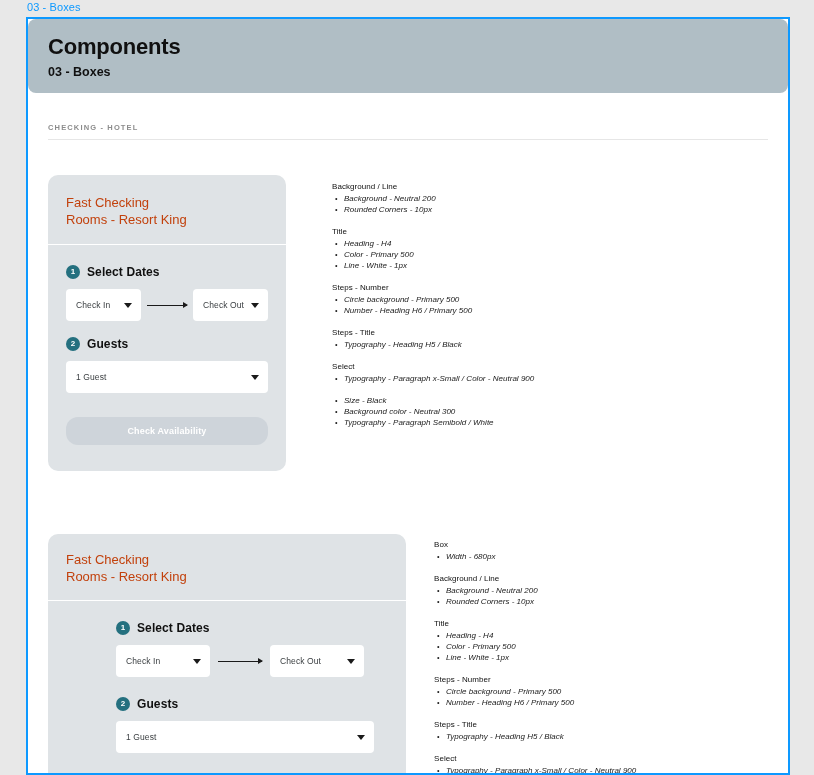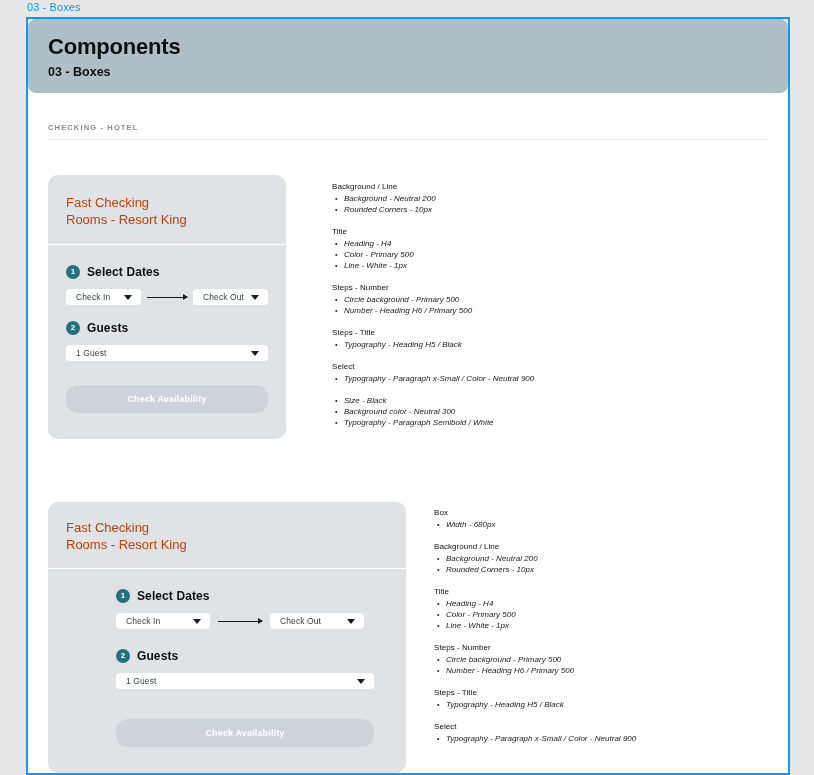--- a/index.html
+++ b/index.html
@@ -146,21 +146,21 @@
 
   
   .date-row {
     display: flex;
     align-items: center;
     gap: 0;
   }
   .select {
     background: #ffffff;
     border-radius: 4px;
-    height: 16px;
+    height: 32px;
     display: flex;
     align-items: center;
     justify-content: space-between;
     padding: 0 9px 0 10px;
   }
   .select .val {
     font-size: 8.5px;
     color: #3c4043;
     letter-spacing: 0.1px;
     white-space: nowrap;

